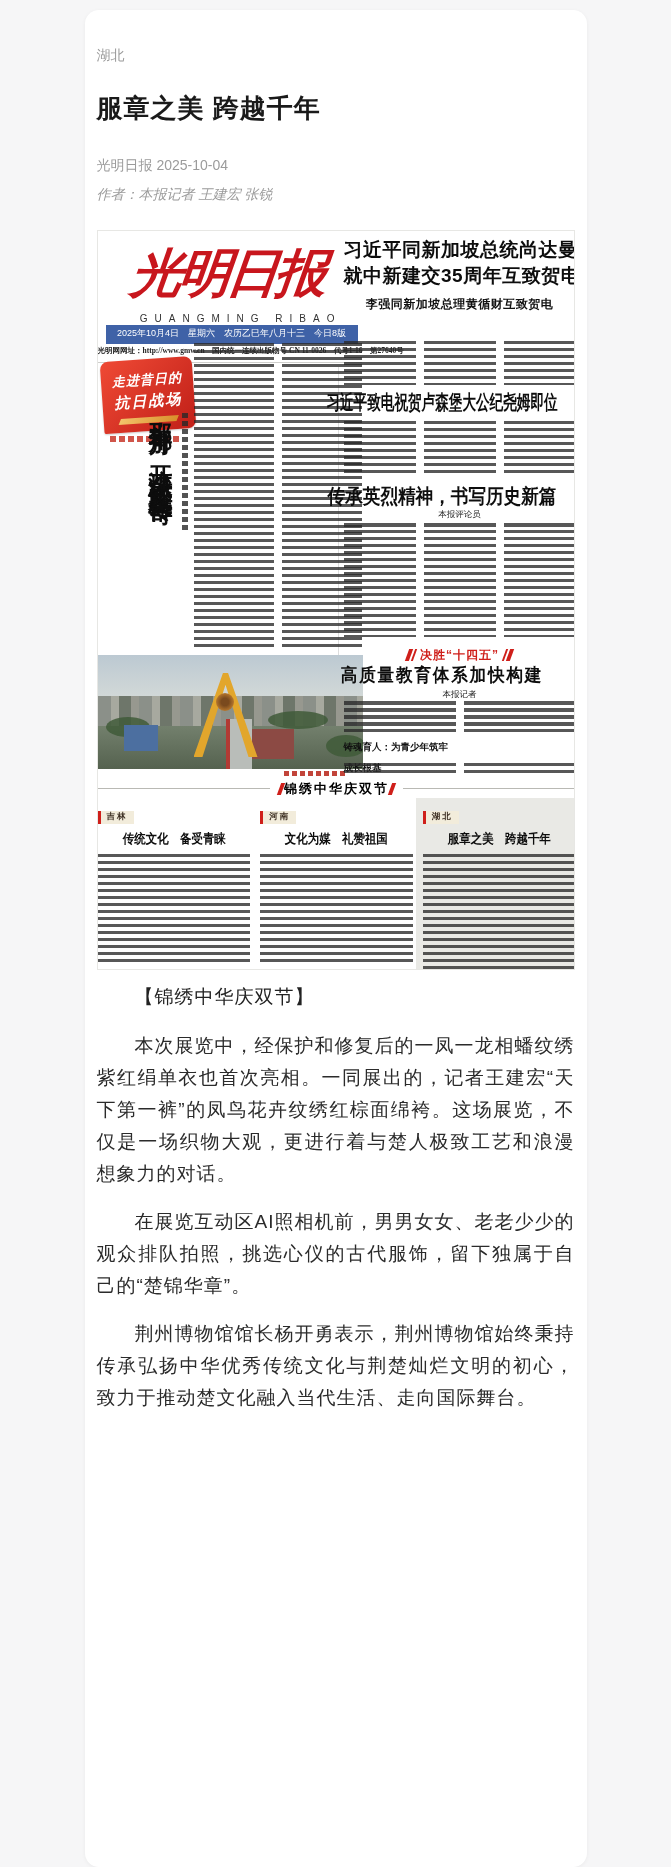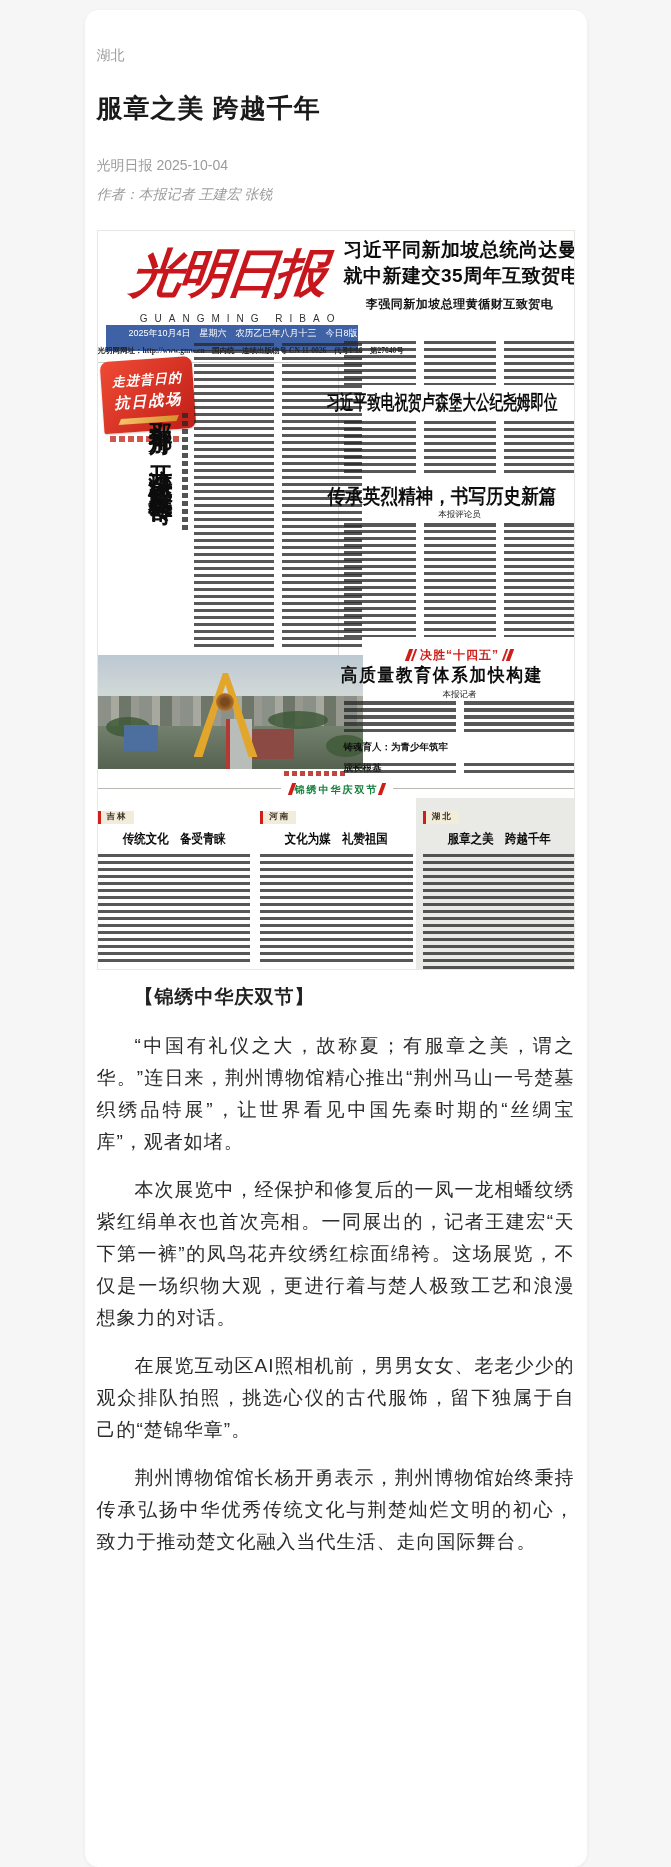--- a/index.html
+++ b/index.html
@@ -21,22 +21,22 @@
            rgba(40,40,40,.78) 0px, rgba(40,40,40,.78) 3.5px, transparent 3.5px, transparent 7px); }
   .simv { background-image:repeating-linear-gradient(to bottom,
            rgba(40,40,40,.8) 0px, rgba(40,40,40,.8) 5px, transparent 5px, transparent 8px); }
   .cols { position:absolute; display:flex; gap:8px; }
   .cols > div { flex:1; }
 
   .masthead { position:absolute; left:14px; top:4px; width:230px; text-align:center; }
   .mh-cn { font-size:52px; line-height:78px; color:#c8161d; font-weight:900; font-style:italic;
            letter-spacing:-4px; transform:skewX(-6deg); }
   .mh-en { font-size:10px; letter-spacing:7px; color:#333; margin-top:0px; font-family:"Liberation Sans",sans-serif;text-align:right; }
-  .datebar { position:absolute; left:8px; top:94px; width:252px; height:26px; background:#3f62a7;
-             color:#fff; font-size:9px; line-height:17px; text-align:right; font-family:"Liberation Sans",sans-serif; }
+  .datebar { position:absolute; left:8px; top:94px; width:252px; height:19px; background:#3f62a7;
+             color:#fff; font-size:9px; line-height:17px; text-align:center; font-family:"Liberation Sans",sans-serif; }
   .infoline { position:absolute; left:0px; top:115px; width:268px; font-size:7.5px; color:#222;
               text-align:center; white-space:nowrap; font-weight:bold; }
   .hdr-rule { position:absolute; left:0; top:131px; width:264px; border-top:1px solid #cfcfcc; }
   .vdiv { position:absolute; left:240px; top:136px; height:400px; width:1px; background:#ddd; }
 
   .lead-hl { position:absolute; left:246px; top:6px; width:232px; text-align:center; }
   .lead-hl .l { font-size:19px; line-height:26px; font-weight:900; color:#0d0d0d;
                 font-family:"Liberation Sans",sans-serif; letter-spacing:.5px; white-space:nowrap; }
   .lead-sub { font-size:12px; font-weight:700; color:#111; margin-top:7px; letter-spacing:.5px; }
 
@@ -84,36 +84,36 @@
   .sl { display:inline-block; width:4px; height:12px; background:#cf1f1a; transform:skewX(-20deg);
         margin:0 1px; vertical-align:-2px; }
   .sl2 { width:2px; }
 
   .subhead4 { position:absolute; left:246px; top:506px; width:112px; font-size:9.5px; line-height:21px;
               font-weight:900; color:#111; }
 
   .banner { position:absolute; left:0; top:548px; width:478px; text-align:center; height:20px; }
   .banner-rule { position:absolute; left:0; right:0; top:9px; border-top:1px solid #b9b9b4; }
   .banner-text { position:relative; display:inline-block; background:#fff; padding:0 8px;
-                 color:#15803d; font-size:10px; font-weight:900; letter-spacing:2px;
+                 color:#000000; font-size:13px; font-weight:900; letter-spacing:2px;
                  font-family:Liberation Serif, serif; }
 
   .bcols { position:absolute; left:0; top:574px; width:478px; display:flex; gap:10px; }
   .bcol { flex:1; position:relative; }
   .bcol.hlbg { background:#e9e9e5; margin:-7px -7px -9px; padding:7px 7px 9px; }
   .chip { display:inline-flex; align-items:center; height:13px; padding:0 6px; background:#f2ecdb;
           border-left:3px solid #cf1f1a; font-size:8.5px; font-weight:700; color:#3a2c20;
           font-family:"Liberation Sans",sans-serif; letter-spacing:2px; }
   .btitle { margin:6px 0 6px; text-align:center; font-size:13px; font-weight:900; color:#0d0d0d;
             white-space:nowrap; transform:scaleX(.88); }
   .bsim { height:108px; }
   .bsim.tall { height:120px; }
 
   
-  .stag { font-size:19px; line-height:26px; font-weight:700; color:#222; margin-top:14px;
+  .stag { font-size:19px; line-height:26px; font-weight:400; color:#222; margin-top:14px;
           text-indent:2em; letter-spacing:1px; }
   .art p { font-size:19px; line-height:32px; color:#2b2b2b; letter-spacing:1px;
            text-align:justify; text-indent:2em; margin-top:20px; }
   .art p + p { margin-top:16px; }
   .art strong { font-weight:700; }
 </style>
 </head>
 <body>
 
 <div class="page">
@@ -234,20 +234,19 @@
         <div class="bcol hlbg">
           <span class="chip">湖北</span>
           <div class="btitle">服章之美　跨越千年</div>
           <div class="bsim tall sim"></div>
         </div>
       </div>
     </div>
 
     <div class="art">
       <div class="stag">【锦绣中华庆双节】</div>
-      <p>“中国有礼仪之大，故称夏；有服章之美，谓之华。”连日来，荆州博物馆精心推出“荆州马山一号楚墓织绣品特展”，让世界看见中国先秦时期的“丝绸宝库”，观者如堵。</p>
       <p>本次展览中，经保护和修复后的一凤一龙相蟠纹绣紫红绢单衣也首次亮相。一同展出的，记者王建宏“天下第一裤”的凤鸟花卉纹绣红棕面绵袴。这场展览，不仅是一场织物大观，更进行着与楚人极致工艺和浪漫想象力的对话。</p>
       <p>在展览互动区AI照相机前，男男女女、老老少少的观众排队拍照，挑选心仪的古代服饰，留下独属于自己的“楚锦华章”。</p>
       <p>荆州博物馆馆长杨开勇表示，荆州博物馆始终秉持传承弘扬中华优秀传统文化与荆楚灿烂文明的初心，致力于推动楚文化融入当代生活、走向国际舞台。</p>
     </div>
 
   </div>
 </div>
 
 </body></html>

